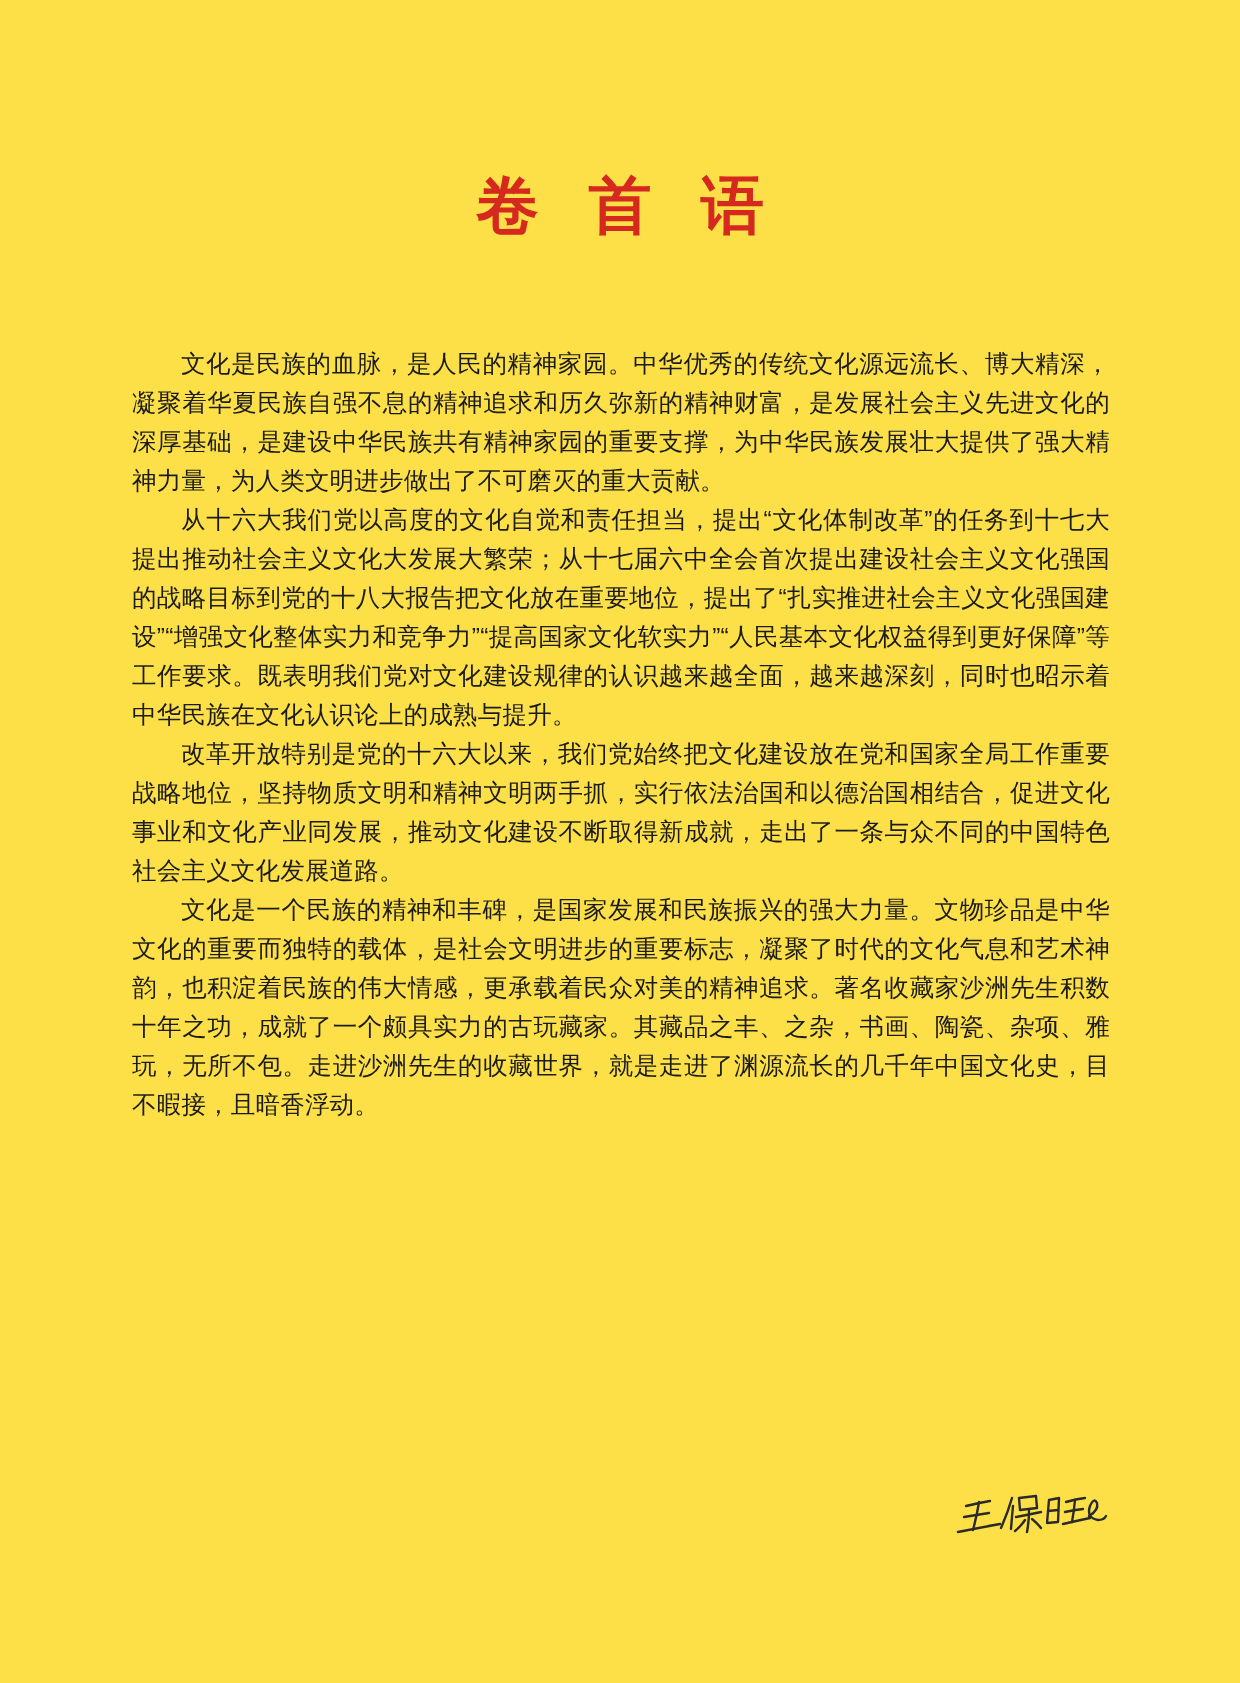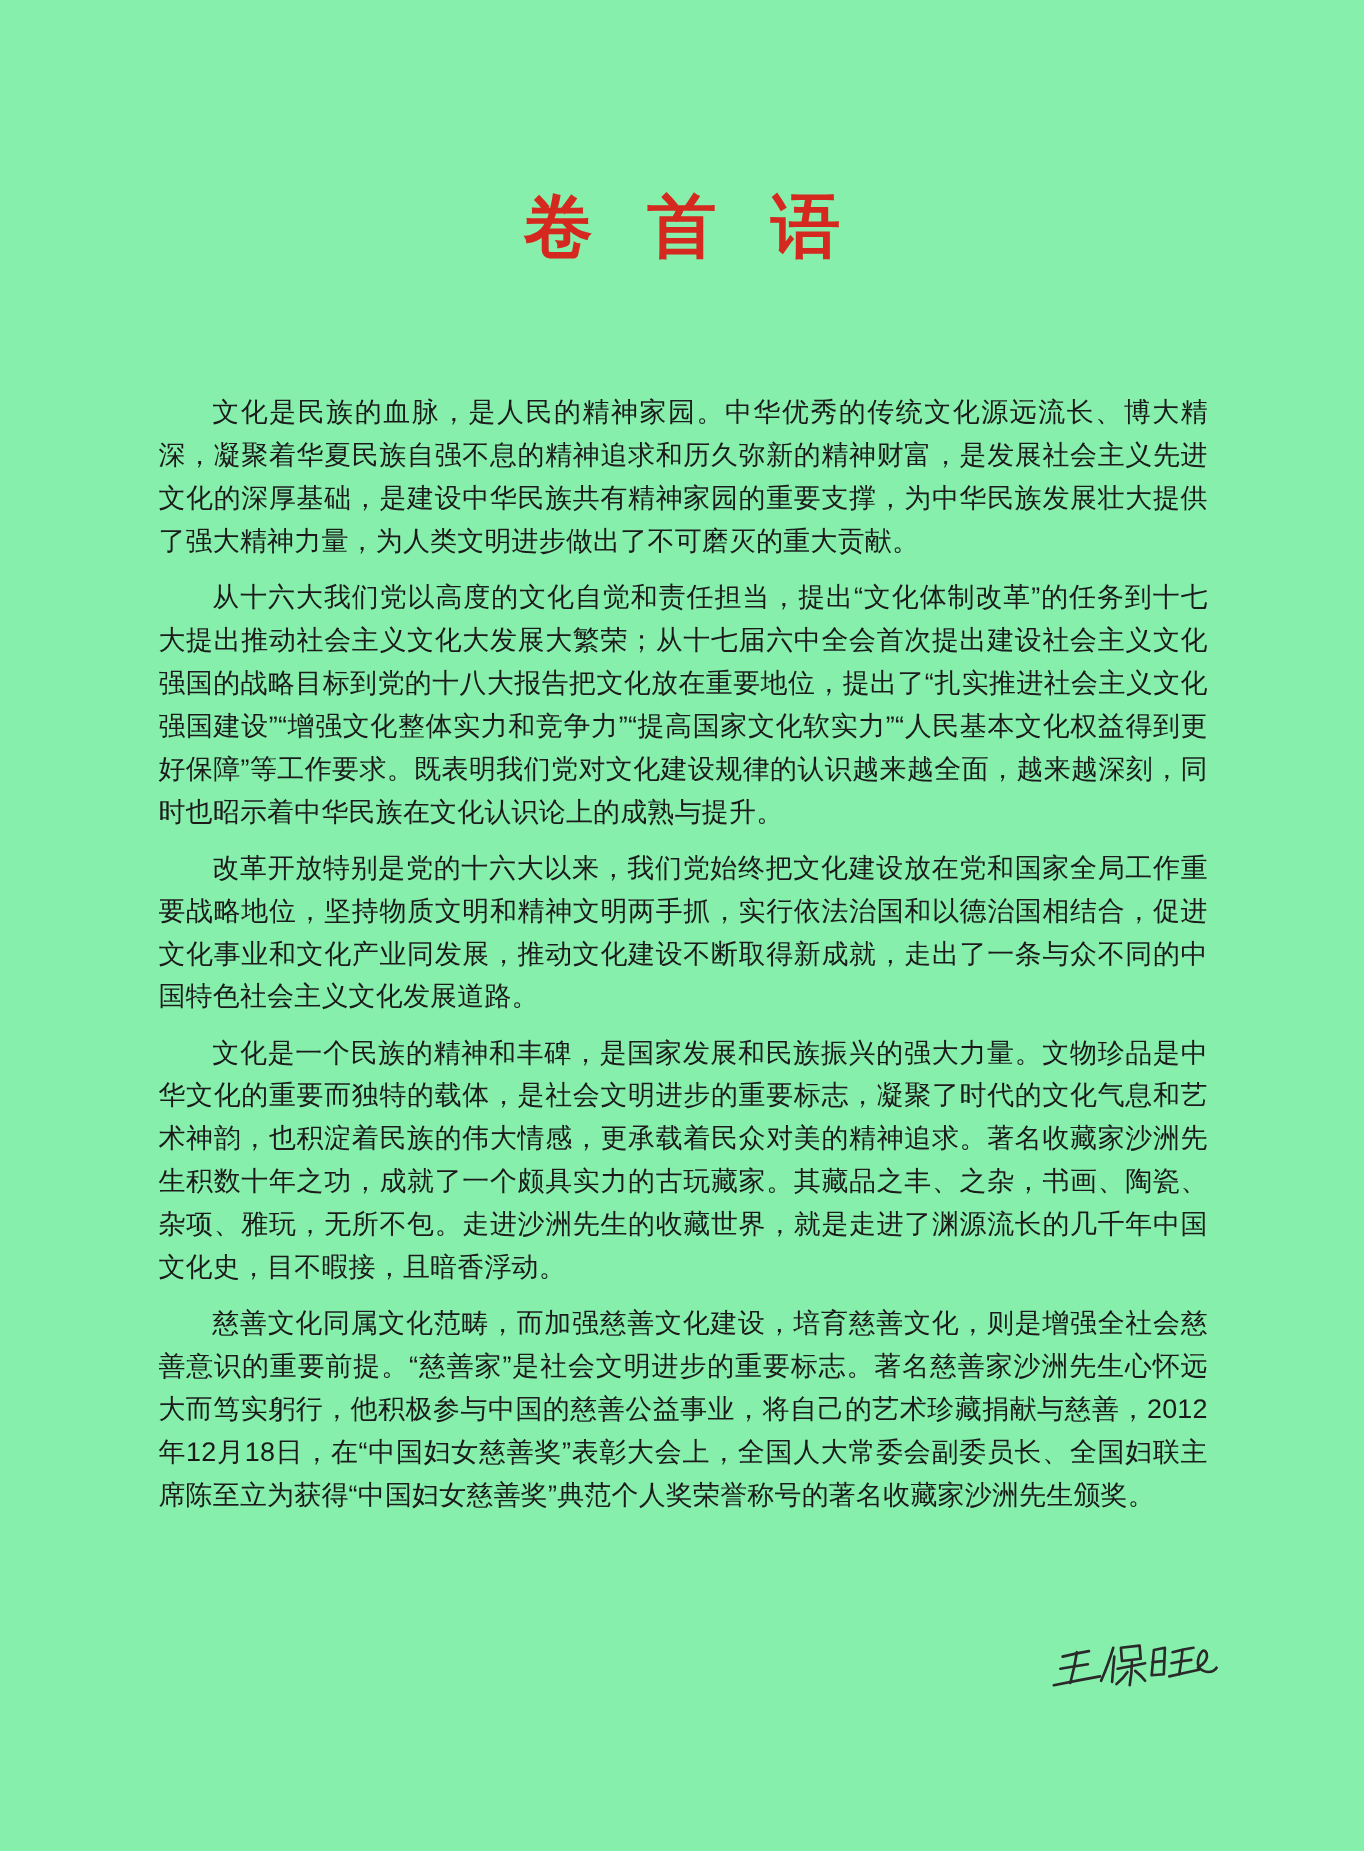--- a/index.html
+++ b/index.html
@@ -1,21 +1,21 @@
 <!DOCTYPE html>
 <html><head>
 <meta charset="utf-8">
 <style>
   html,body{margin:0;padding:0;background:#e8e8e8;}
   .page{
     position:relative;
     width:1240px;
     height:1683px;
     margin:0 auto;
-    background:#86efac;
+    background:#fde047;
     font-family:"Liberation Sans","DejaVu Sans",sans-serif;
     overflow:hidden;
   }
   .title{
     position:absolute;
     top:163px;
     left:0;
     width:100%;
     text-align:center;
     font-size:63px;
@@ -24,21 +24,21 @@
     text-indent:16px; 
     white-space:nowrap;
   }
   .content{
     position:absolute;
     left:132px;
     top:344px;
     width:978px;
   }
   .para{
-    margin:12px;
+    margin:0;
     font-size:24.5px;
     line-height:39px;
     text-align:justify;
     text-indent:2em;
     letter-spacing:0.2px;
     font-weight:500;
   }
   .signature{
     position:absolute;
     left:952px;
@@ -53,21 +53,20 @@
 
 <div class="page">
 
   <div class="title" style="color: rgb(213, 40, 30);">卷 首 语</div>
 
   <div class="content">
       <p class="para" style="color: rgb(27, 27, 27);">文化是民族的血脉，是人民的精神家园。中华优秀的传统文化源远流长、博大精深，凝聚着华夏民族自强不息的精神追求和历久弥新的精神财富，是发展社会主义先进文化的深厚基础，是建设中华民族共有精神家园的重要支撑，为中华民族发展壮大提供了强大精神力量，为人类文明进步做出了不可磨灭的重大贡献。</p>
       <p class="para" style="color: rgb(27, 27, 27);">从十六大我们党以高度的文化自觉和责任担当，提出“文化体制改革”的任务到十七大提出推动社会主义文化大发展大繁荣；从十七届六中全会首次提出建设社会主义文化强国的战略目标到党的十八大报告把文化放在重要地位，提出了“扎实推进社会主义文化强国建设”“增强文化整体实力和竞争力”“提高国家文化软实力”“人民基本文化权益得到更好保障”等工作要求。既表明我们党对文化建设规律的认识越来越全面，越来越深刻，同时也昭示着中华民族在文化认识论上的成熟与提升。</p>
       <p class="para" style="color: rgb(27, 27, 27);">改革开放特别是党的十六大以来，我们党始终把文化建设放在党和国家全局工作重要战略地位，坚持物质文明和精神文明两手抓，实行依法治国和以德治国相结合，促进文化事业和文化产业同发展，推动文化建设不断取得新成就，走出了一条与众不同的中国特色社会主义文化发展道路。</p>
       <p class="para" style="color: rgb(27, 27, 27);">文化是一个民族的精神和丰碑，是国家发展和民族振兴的强大力量。文物珍品是中华文化的重要而独特的载体，是社会文明进步的重要标志，凝聚了时代的文化气息和艺术神韵，也积淀着民族的伟大情感，更承载着民众对美的精神追求。著名收藏家沙洲先生积数十年之功，成就了一个颇具实力的古玩藏家。其藏品之丰、之杂，书画、陶瓷、杂项、雅玩，无所不包。走进沙洲先生的收藏世界，就是走进了渊源流长的几千年中国文化史，目不暇接，且暗香浮动。</p>
-      <p class="para" style="color: rgb(27, 27, 27);">慈善文化同属文化范畴，而加强慈善文化建设，培育慈善文化，则是增强全社会慈善意识的重要前提。“慈善家”是社会文明进步的重要标志。著名慈善家沙洲先生心怀远大而笃实躬行，他积极参与中国的慈善公益事业，将自己的艺术珍藏捐献与慈善，2012年12月18日，在“中国妇女慈善奖”表彰大会上，全国人大常委会副委员长、全国妇联主席陈至立为获得“中国妇女慈善奖”典范个人奖荣誉称号的著名收藏家沙洲先生颁奖。</p>
     </div>
 
   <div class="signature" aria-label="handwritten signature">
     <svg viewBox="0 0 160 74" xmlns="http://www.w3.org/2000/svg" fill="none" stroke="#2a2a2a" stroke-width="2.4" stroke-linecap="round" stroke-linejoin="round">
 
       <path d="M14 24 Q26 21 38 19"></path>
       <path d="M12 35 Q24 33 37 31"></path>
       <path d="M6 50 Q26 46 48 42"></path>
       <path d="M27 20 Q25 33 21 48"></path>
 

